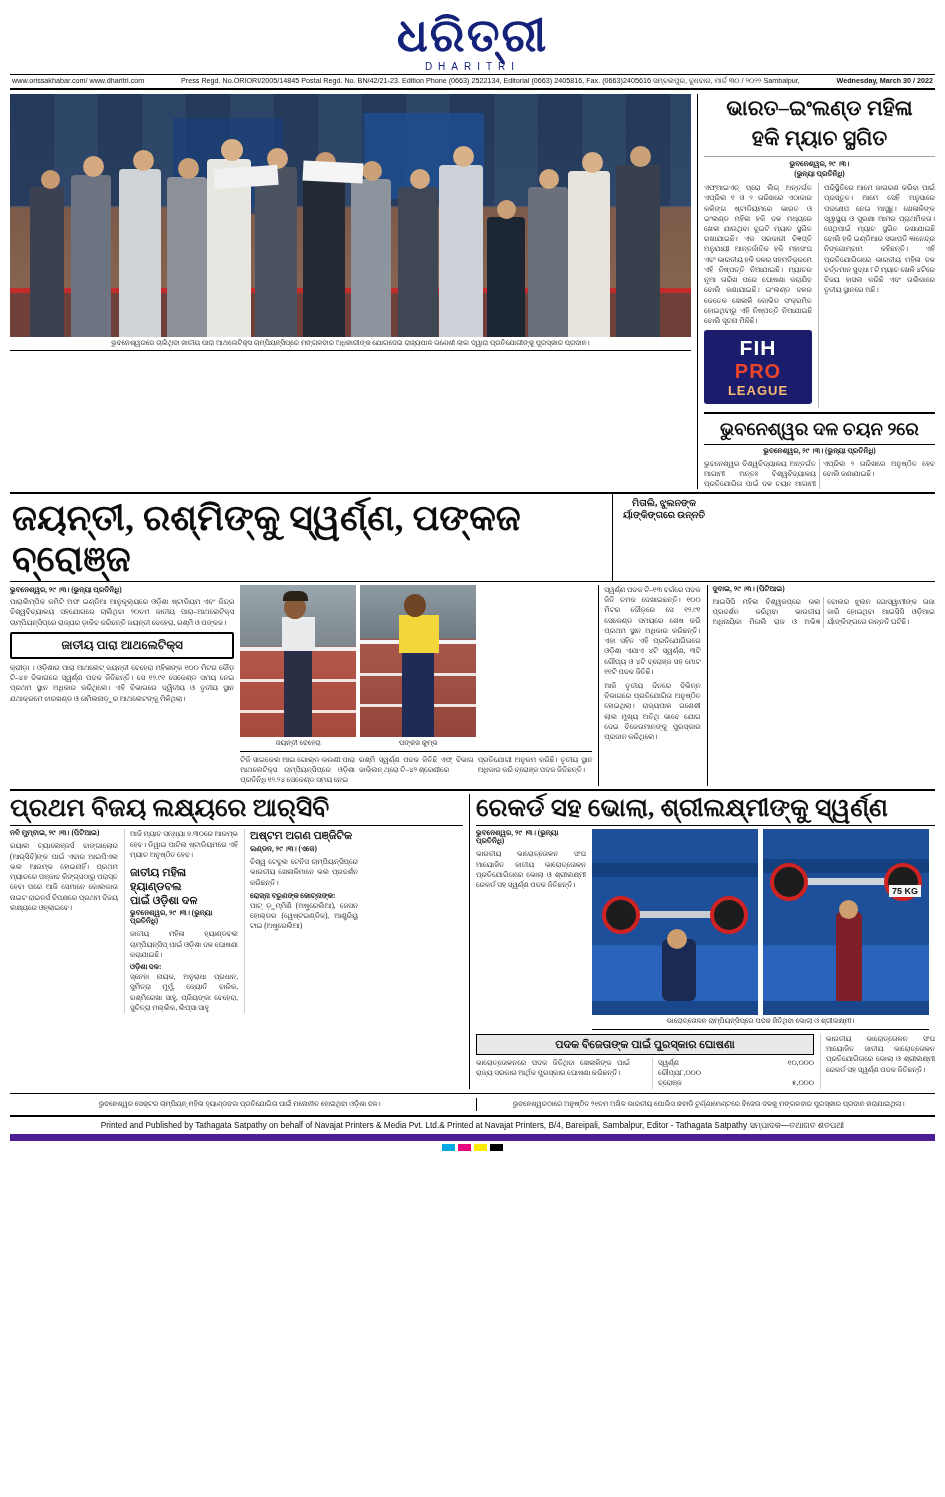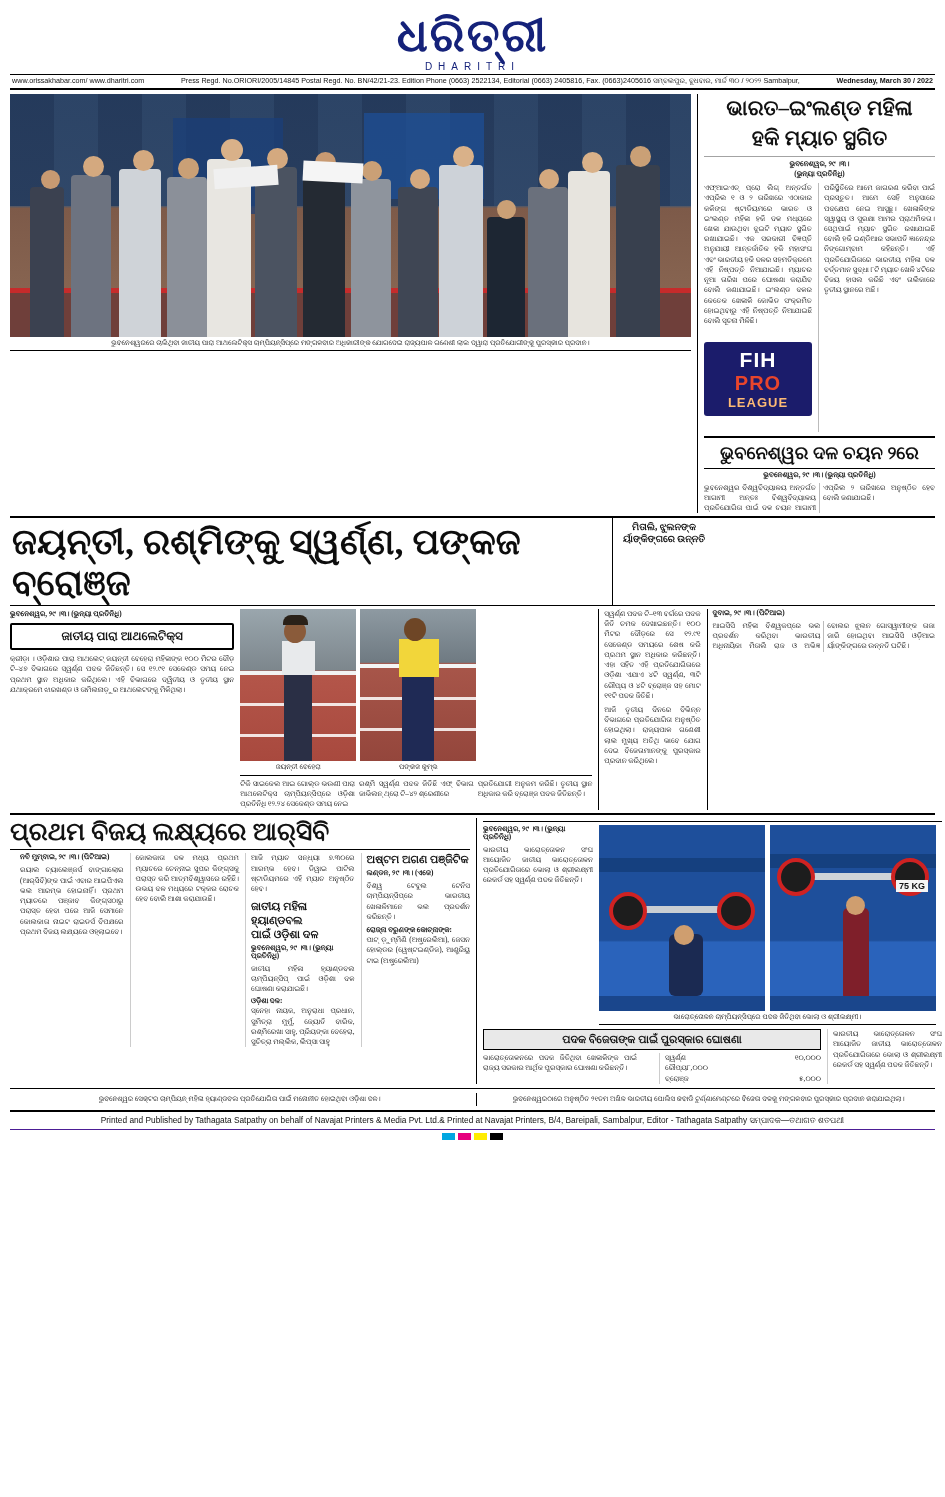--- a/index.html
+++ b/index.html
@@ -60,21 +60,21 @@
   .main-photo{height:243px;width:100%;}
   .photo-caption{border-bottom:1px solid #000;}
 
   
   .rcol-head{font-size:21px;font-weight:bold;line-height:1.22;text-align:center;padding:2px 0 4px;}
   .r-sub{font-size:7.2px;font-weight:bold;text-align:center;padding-bottom:2px;}
   .two-col{column-count:2;column-gap:7px;column-rule:1px solid #bbb;}
 
   .fih{
     background:#1b1c6b;color:#fff;text-align:center;border-radius:3px;
-    padding:6px 10px;margin:16px 0;
+    padding:6px 10px;margin:4px 0;
   }
   .fih .f1{font-family:"Liberation Sans",sans-serif;font-weight:bold;font-size:21px;letter-spacing:1px;color:#fff;}
   .fih .f2{font-family:"Liberation Sans",sans-serif;font-weight:bold;font-size:20px;color:#e8452c;letter-spacing:1px;}
   .fih .f3{font-family:"Liberation Sans",sans-serif;font-weight:bold;font-size:13px;letter-spacing:1px;color:#fdba74;}
 
   
   .banner-row{display:flex;gap:6px;border-top:2px solid #000;border-bottom:1px solid #000;margin-top:3px;}
   .banner-left{width:592px;padding:4px 2px 2px;}
   .banner-right{width:92px;}
 
@@ -106,21 +106,21 @@
   .prize-head{
     background:#e9e9e9;border:1px solid #000;text-align:center;font-weight:bold;font-size:11px;padding:3px 2px;margin-bottom:3px;
   }
 
   
   .bottom-wrap{display:flex;gap:6px;border-top:1px solid #000;margin-top:4px;padding-top:4px;}
   .bp{width:100%;}
 
   
   .footer{
-    border-top:2px solid #000;border-bottom:1px solid #4c1d95;margin-top:4px;
+    border-top:2px solid #000;border-bottom:7px solid #4c1d95;margin-top:4px;
     font-family:"Liberation Sans",sans-serif;font-size:8.3px;text-align:center;padding:3px 0;
   }
   .cmyk{display:flex;justify-content:center;gap:3px;padding:3px 0 0;}
   .cmyk span{display:block;width:13px;height:7px;}
   .figure{position:absolute;bottom:0;border-radius:4px 4px 0 0;}
   .head{position:absolute;border-radius:50%;}
   .track{position:absolute;left:0;right:0;}
   .dot{position:absolute;border-radius:50%;}
 </style>
 </head>
@@ -218,20 +218,21 @@
     <div class="banner-right vline" style="padding-left:5px;padding-top:4px;">
       <div class="hl-small" style="text-align:center;">ମିତାଲି, ଝୁଲନଙ୍କ</div>
       <div class="hl-small" style="text-align:center;">ର୍ୟାଙ୍କିଙ୍ଗରେ ଉନ୍ନତି</div>
     </div>
   </div>
 
   <div class="mid-wrap">
 
     <div class="mid-a">
       <div class="body-col"><span class="dateline">ଭୁବନେଶ୍ୱର, ୨୯ ।୩। (ଭୁନ୍ୟା ପ୍ରତିନିଧି)</span></div>
+      <div class="body-col" style="margin-top:2px;">ପାରାଲିମ୍ପିକ କମିଟି ଅଫ ଇଣ୍ଡିଆ ଆନୁକୂଲ୍ୟରେ ଓଡ଼ିଶା ଷ୍ଟାଡିୟମ ଏବଂ ଜିନ୍ଦ୍ର ବିଶ୍ୱବିଦ୍ୟାଳୟ ସହଯୋଗରେ ଚାଲିଥିବା ୨୦ତମ ଜାତୀୟ ପାରା–ଆଥଲେଟିକ୍ସ ଚାମ୍ପିୟନ୍‌ସିପ୍‌ରେ ରାଜ୍ୟର ଡ଼ାକିବ କରିଛନ୍ତି ଜୟନ୍ତୀ ବେହେରା, ରଶ୍ମି ଓ ପଙ୍କଜ।</div>
       <div class="boxhead">ଜାତୀୟ ପାରା ଆଥଲେଟିକ୍ସ</div>
       <div class="body-col">କ୍ରୀଡ଼ା । ଓଡ଼ିଶାର ପାରା ଆଥଲେଟ୍ ଜୟନ୍ତୀ ବେହେରା ମହିଳାଙ୍କ ୧୦୦ ମିଟର ଦୌଡ଼ ଟି–୪୭ ବିଭାଗରେ ସ୍ୱର୍ଣ୍ଣ ପଦକ ଜିତିଛନ୍ତି। ସେ ୧୨.୯୧ ସେକେଣ୍ଡ ସମୟ ନେଇ ପ୍ରଥମ ସ୍ଥାନ ଅଧିକାର କରିଥିଲେ। ଏହି ବିଭାଗରେ ଦ୍ୱିତୀୟ ଓ ତୃତୀୟ ସ୍ଥାନ ଯଥାକ୍ରମେ ଝାରଖଣ୍ଡ ଓ ତାମିଲନାଡ଼ୁର ଆଥଲେଟଙ୍କୁ ମିଳିଥିଲା।</div>
     </div>
 
     <div class="mid-b">
       <div class="athlete-row">
         <div class="athlete">
           <div class="photo ph">
             <div class="ph-inner">
               <div style="position:absolute;inset:0;background:linear-gradient(180deg,#9aa6ad 0%,#7d878d 40%,#b4564a 41%,#a8493e 100%);"></div>
@@ -278,27 +279,24 @@
       <div class="r-sub" style="text-align:left;">ଦୁବାଇ, ୨୯ ।୩। (ପିଟିଆଇ)</div>
       <div class="body-col two-col" style="margin-top:2px;">ଆଇସିସି ମହିଳା ବିଶ୍ୱକପ୍‌ରେ ଭଲ ପ୍ରଦର୍ଶନ କରିଥିବା ଭାରତୀୟ ଅଧିନାୟିକା ମିତାଲି ରାଜ ଓ ଅଭିଜ୍ଞ ବୋଲର ଝୁଲନ ଗୋସ୍ୱାମୀଙ୍କ ତାଜା ଜାରି ହୋଇଥିବା ଆଇସିସି ଓଡ଼ିଆଇ ର୍ୟାଙ୍କିଙ୍ଗରେ ଉନ୍ନତି ଘଟିଛି।</div>
     </div>
   </div>
 
   <div class="sec3">
 
     <div class="s3-left">
       <div class="hl-2">ପ୍ରଥମ ବିଜୟ ଲକ୍ଷ୍ୟରେ ଆର୍‌ସିବି</div>
       <div class="hr" style="margin:3px 0;"></div>
-      <div style="display:flex;gap:6px;margin-left:10px;">
+      <div style="display:flex;gap:6px;">
         <div style="width:108px;">
           <div class="r-sub" style="text-align:left;">ନବି ମୁମ୍ବାଇ, ୨୯ ।୩। (ପିଟିଆଇ)</div>
           <div class="body-col" style="margin-top:2px;">ରୟାଲ ଚ୍ୟାଲେଞ୍ଜର୍ସ ବାଙ୍ଗାଲୋର (ଆର୍‌ସିବି)ଙ୍କ ପାଇଁ ଏବାର ଆଇପିଏଲ ଭଲ ଆରମ୍ଭ ହୋଇନାହିଁ। ପ୍ରଥମ ମ୍ୟାଚରେ ପଞ୍ଜାବ କିଙ୍ଗ୍‌ସଠାରୁ ପରାସ୍ତ ହେବା ପରେ ଆଜି ସେମାନେ କୋଲକାତା ନାଇଟ ରାଇଡର୍ସ ବିପକ୍ଷରେ ପ୍ରଥମ ବିଜୟ ଲକ୍ଷ୍ୟରେ ଓହ୍ଲାଇବେ।</div>
-        </div>
-        <div style="width:108px;border-left:1px solid #ccc;padding-left:5px;">
-          <div class="body-col">କୋଲକାତା ଦଳ ମଧ୍ୟ ପ୍ରଥମ ମ୍ୟାଚରେ ଚେନ୍ନାଇ ସୁପର କିଙ୍ଗ୍‌ସକୁ ପରାସ୍ତ କରି ଆତ୍ମବିଶ୍ୱାସରେ ରହିଛି। ଉଭୟ ଦଳ ମଧ୍ୟରେ ଟକ୍କର ରୋଚକ ହେବ ବୋଲି ଆଶା କରାଯାଉଛି।</div>
         </div>
         <div style="width:108px;border-left:1px solid #ccc;padding-left:5px;">
           <div class="body-col">ଆଜି ମ୍ୟାଚ ସନ୍ଧ୍ୟା ୭.୩୦ରେ ଆରମ୍ଭ ହେବ। ଡିୱାଇ ପାଟିଲ ଷ୍ଟାଡିୟମରେ ଏହି ମ୍ୟାଚ ଅନୁଷ୍ଠିତ ହେବ।</div>
           <div class="hl-5" style="margin-top:6px;">ଜାତୀୟ ମହିଳା ହ୍ୟାଣ୍ଡବଲ</div>
           <div class="hl-5">ପାଇଁ ଓଡ଼ିଶା ଦଳ</div>
           <div class="r-sub" style="text-align:left;margin-top:2px;">ଭୁବନେଶ୍ୱର, ୨୯ ।୩। (ଭୁନ୍ୟା ପ୍ରତିନିଧି)</div>
           <div class="body-col" style="margin-top:2px;">ଜାତୀୟ ମହିଳା ହ୍ୟାଣ୍ଡବଲ ଚାମ୍ପିୟନ୍‌ସିପ୍ ପାଇଁ ଓଡ଼ିଶା ଦଳ ଘୋଷଣା କରାଯାଇଛି।</div>
           <div class="body-col" style="margin-top:2px;font-weight:bold;">ଓଡ଼ିଶା ଦଳ:</div>
           <div class="body-col">ସ୍ନେହା ନାୟକ, ଅନୁରାଧା ପ୍ରଧାନ, ସୁମିତ୍ରା ମୁର୍ମୁ, ଜ୍ୟୋତି ବାରିକ, ରଶ୍ମିରେଖା ସାହୁ, ପ୍ରିୟଙ୍କା ବେହେରା, ସୁଚିତ୍ରା ମଲ୍ଲିକ, ଲିପ୍ସା ସାହୁ</div>
         </div>
@@ -306,20 +304,21 @@
           <div class="hl-5">ଅଷ୍ଟମ ଅଗଣ ପଞ୍ଜିଟିକ</div>
           <div class="r-sub" style="text-align:left;margin-top:2px;">ଲଣ୍ଡନ, ୨୯ ।୩। (ଏଜେ)</div>
           <div class="body-col" style="margin-top:2px;">ବିଶ୍ୱ ଟେବୁଲ ଟେନିସ ଚାମ୍ପିୟନ୍‌ସିପ୍‌ରେ ଭାରତୀୟ ଖେଳାଳିମାନେ ଭଲ ପ୍ରଦର୍ଶନ କରିଛନ୍ତି।</div>
           <div class="body-col" style="margin-top:3px;font-weight:bold;">ରୋଜ୍‌ନା ବରୁଣଙ୍କ କୋଚ୍‌ନାଙ୍କ:</div>
           <div class="body-col">ପାଟ୍ ଡ଼ୁମ୍ମିଣି (ଅଷ୍ଟ୍ରେଲିଆ), ଜେସନ ହୋଲ୍ଡର (ୱେଷ୍ଟଇଣ୍ଡିଜ), ଆଣ୍ଡ୍ରିୟୁ ଟାଇ (ଅଷ୍ଟ୍ରେଲିଆ)</div>
         </div>
       </div>
     </div>
 
     <div class="s3-right vline" style="padding-left:6px;">
+      <div class="hl-2">ରେକର୍ଡ ସହ ଭୋଲା, ଶ୍ରୀଲକ୍ଷ୍ମୀଙ୍କୁ ସ୍ୱର୍ଣ୍ଣ</div>
       <div class="hr" style="margin:3px 0;"></div>
 
       <div style="display:flex;gap:6px;">
         <div style="width:110px;">
           <div class="r-sub" style="text-align:left;">ଭୁବନେଶ୍ୱର, ୨୯ ।୩। (ଭୁନ୍ୟା ପ୍ରତିନିଧି)</div>
           <div class="body-col" style="margin-top:2px;">ଭାରତୀୟ ଭାରୋତ୍ତୋଳନ ସଂଘ ଆୟୋଜିତ ଜାତୀୟ ଭାରୋତ୍ତୋଳନ ପ୍ରତିଯୋଗିତାରେ ଭୋଲା ଓ ଶ୍ରୀଲକ୍ଷ୍ମୀ ରେକର୍ଡ ସହ ସ୍ୱର୍ଣ୍ଣ ପଦକ ଜିତିଛନ୍ତି।</div>
         </div>
         <div style="width:337px;">
           <div class="lift-row" style="gap:5px;">
             <div class="lift" style="width:166px;">

